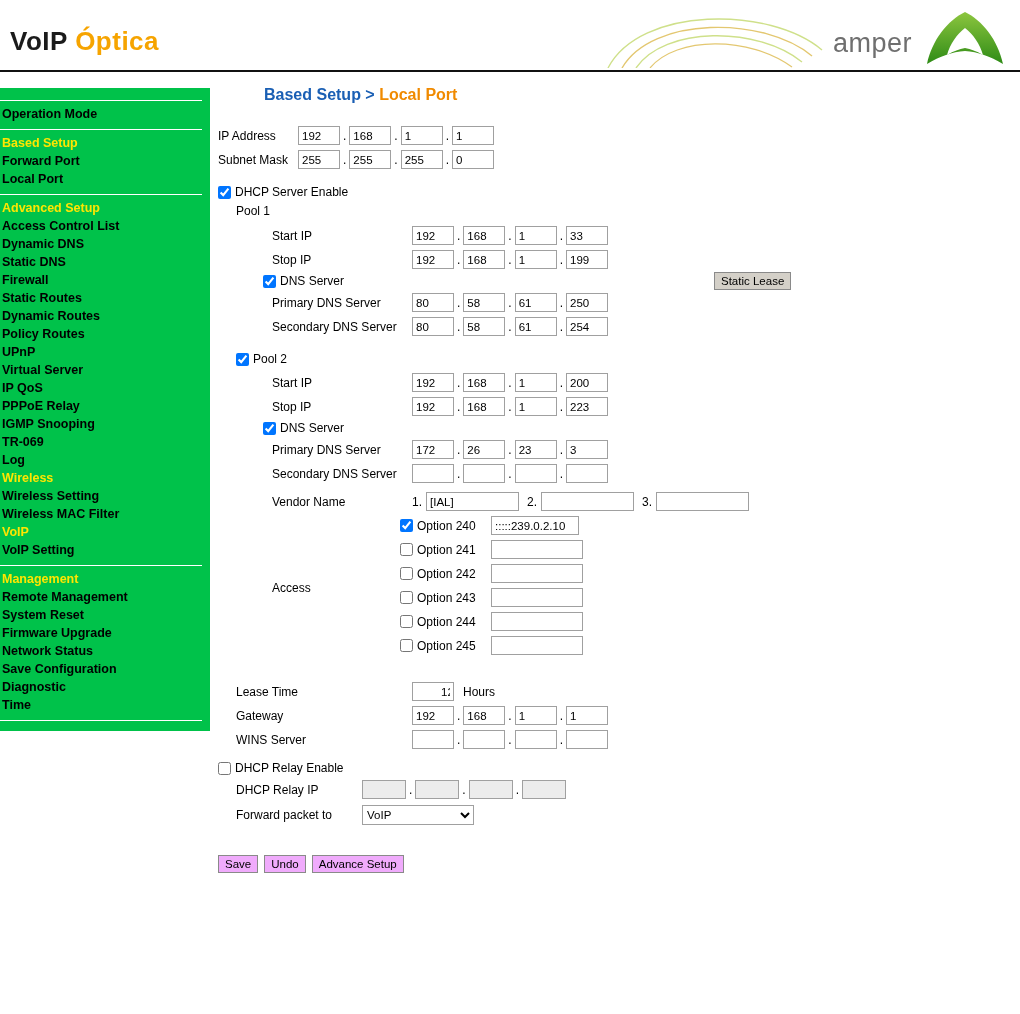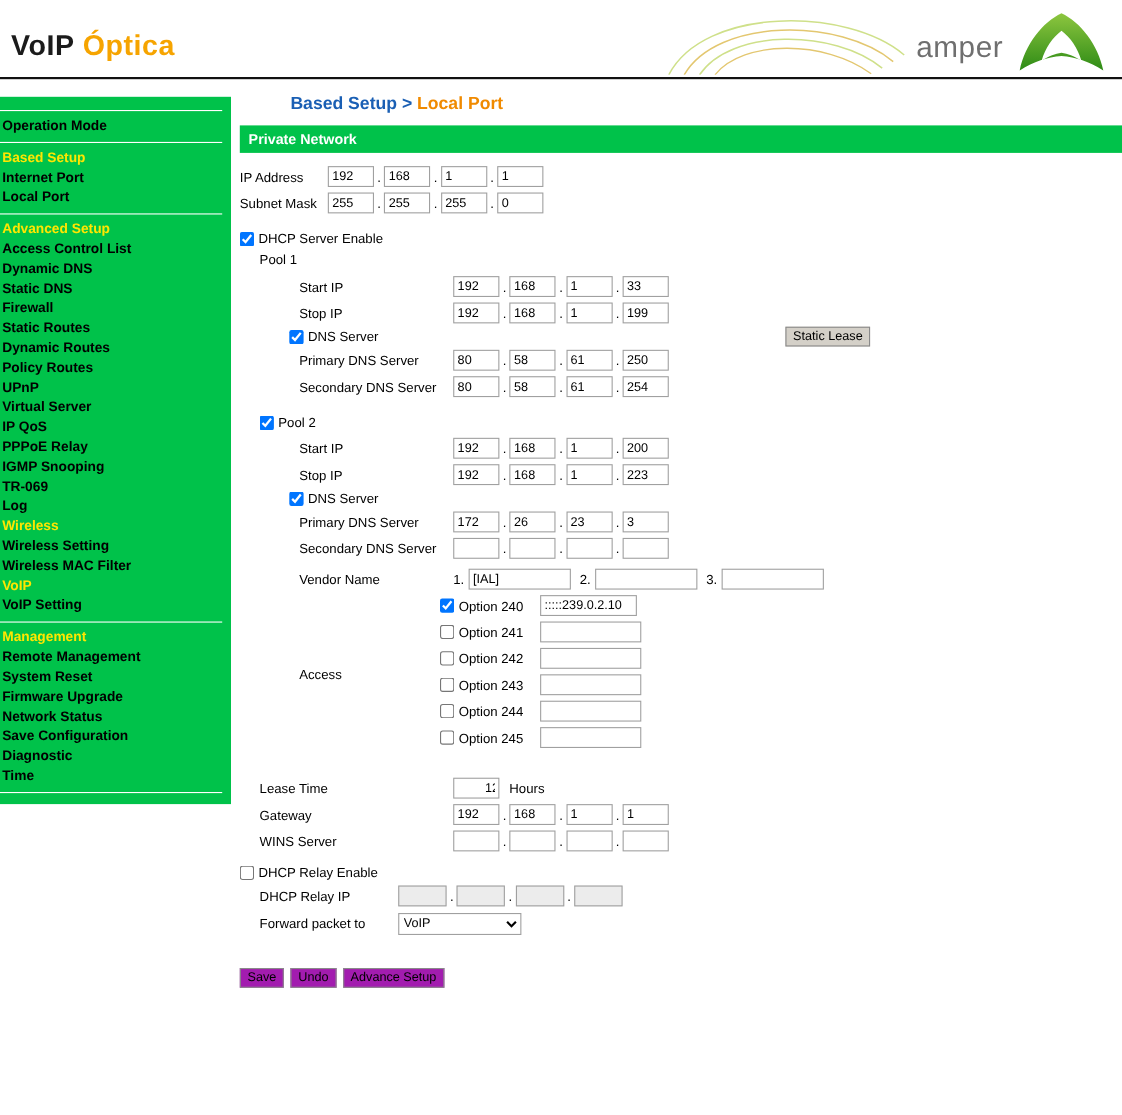--- a/index.html
+++ b/index.html
@@ -111,21 +111,21 @@
     position: absolute;
     left: 496px; top: 158px;
     background: #d4d0c8;
     border: 1px solid #8a8a8a;
     font-size: 11.5px;
     padding: 2px 6px;
     cursor: pointer;
   }
 
   .btn {
-    background: #a21caf;
+    background: #f0abfc;
     border: 1px solid #8a8a8a;
     font-size: 11.5px;
     font-family: "Liberation Sans", sans-serif;
     padding: 2px 6px;
     cursor: pointer;
   }
 
   .note { color: #d11a1a; font-size: 11.5px; }
 
   select {
@@ -168,21 +168,21 @@
       <path d="M41 18 C 49 24, 56 34, 59 45 C 52 41, 47 39, 41 38 C 35 39, 30 41, 23 45 C 26 34, 33 24, 41 18 Z" fill="#ffffff"></path>
     </svg>
   </div>
 
   <div class="sidebar">
     <div class="top-pad"></div>
     <div class="hr"></div>
     <div class="nav-item">Operation Mode</div>
     <div class="hr"></div>
     <div class="nav-item group">Based Setup</div>
-    <div class="nav-item">Internet Port</div>
+    <div class="nav-item">Forward Port</div>
     <div class="nav-item">Local Port</div>
     <div class="hr"></div>
     <div class="nav-item group">Advanced Setup</div>
     <div class="nav-item">Access Control List</div>
     <div class="nav-item">Dynamic DNS</div>
     <div class="nav-item">Static DNS</div>
     <div class="nav-item">Firewall</div>
     <div class="nav-item">Static Routes</div>
     <div class="nav-item">Dynamic Routes</div>
     <div class="nav-item">Policy Routes</div>
@@ -209,21 +209,20 @@
     <div class="nav-item">Time</div>
     <div class="hr"></div>
   </div>
 
   <div class="main">
 
     <div class="breadcrumb">
       <span class="bc1">Based Setup</span><span class="bc-sep"> &gt; </span><span class="bc2">Local Port</span>
     </div>
 
-    <div class="section-bar">Private Network</div>
 
     <div class="form-area">
 
       <div class="static-lease">Static Lease</div>
 
       <div class="row" style="padding-left:0;">
         <span class="lbl" style="width:80px;">IP Address</span>
         <input type="text" class="ip-oct" value="192" style="">
         <span class="ip-dot">.</span>
         <input type="text" class="ip-oct" value="168" style="">

